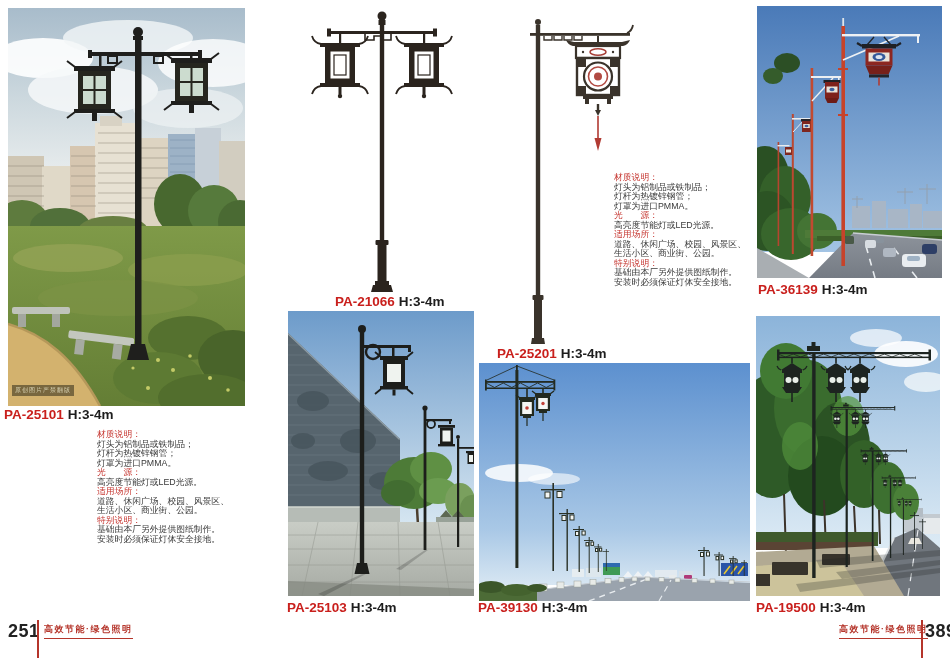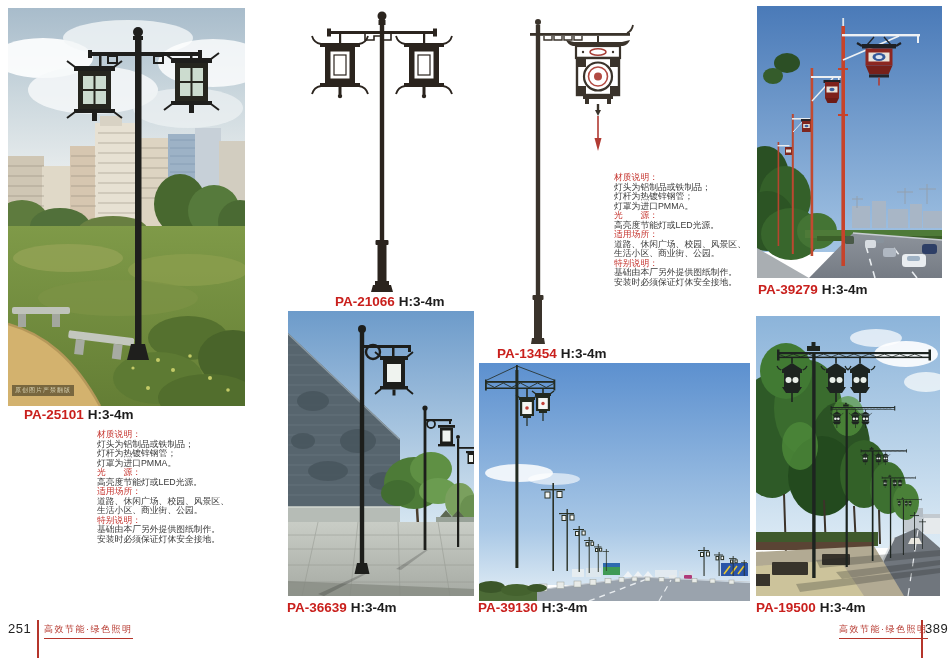--- a/index.html
+++ b/index.html
@@ -7,23 +7,23 @@
         font-family:"Liberation Sans","DejaVu Sans",sans-serif;}
   .fig{position:absolute;margin:0;padding:0;}
   .fig svg{display:block;}
   .plabel{position:absolute;font-weight:bold;font-size:13.5px;white-space:nowrap;}
   .pcode{color:#c9201d;}
   .pheight{color:#1d1d1d;margin-left:4px;}
   .spec{position:absolute;width:160px;font-size:8.8px;line-height:9.5px;color:#3a3a3a;}
   .sp-t{color:#c5342e;font-weight:normal;}
   .wm{position:absolute;left:4px;top:377px;font-size:6px;letter-spacing:1px;color:#d8d2b2;
       background:rgba(45,42,25,.55);padding:1px 3px;}
-  .footer-num{position:absolute;font-size:13px;font-weight:normal;color:#222222;letter-spacing:.5px;}
+  .footer-num{position:absolute;font-size:18px;font-weight:bold;color:#222222;letter-spacing:.5px;}
   .footer-line{position:absolute;width:1.5px;height:38px;background:#b5352b;}
-  .footer-text{position:absolute;font-size:9px;font-weight:normal;color:#b5352b;
+  .footer-text{position:absolute;font-size:9px;font-weight:bold;color:#b5352b;
                border-bottom:1.5px solid #b5352b;padding-bottom:2px;letter-spacing:1.5px;white-space:nowrap;}
 </style>
 </head>
 <body>
 
 <div class="page">
 
   <figure class="fig" style="left:8px;top:8px;width:237px;height:398px">
     <svg width="237" height="398" viewBox="0 0 237 398">
       <defs>
@@ -128,21 +128,21 @@
           <rect x="172" y="60" width="23" height="28" fill="#ccdccf"></rect>
           <path d="M183.5,60 v28 M172,74 h23" stroke="#26261f" stroke-width="2"></path>
           <rect x="163" y="93" width="41" height="4"></rect>
           <path d="M164,96 l-8,6 M203,96 l8,6" stroke="#1f1f1d" stroke-width="2" fill="none"></path>
           <rect x="181" y="97" width="5" height="8"></rect>
         </g>
       </g>
     </svg>
     <div class="wm">原创图片严禁翻版</div>
   </figure>
-  <div class="plabel" style="left:24px;top:407px">
+  <div class="plabel" style="left:4px;top:407px">
     <span class="pcode">PA-25101</span><span class="pheight">H:3-4m</span>
   </div>
 
   <div class="spec" style="left:97px;top:430px">
     <div class="sp-t">材质说明：</div>
     <div class="sp-l">灯头为铝制品或铁制品；</div>
     <div class="sp-l">灯杆为热镀锌钢管；</div>
     <div class="sp-l">灯罩为进口PMMA。</div>
     <div class="sp-t">光　　源：</div>
     <div class="sp-l">高亮度节能灯或LED光源。</div>
@@ -272,21 +272,21 @@
         <rect x="179.5" y="142" width="7" height="11"></rect>
         <rect x="181" y="144" width="4" height="7" fill="#eff3ef"></rect>
       </g>
       <g fill="#000000" opacity="0.18">
         <path d="M74,263 L30,283 L36,285 L78,263 Z"></path>
         <path d="M137,239 L108,258 L113,259 L140,239 Z"></path>
       </g>
     </svg>
   </figure>
   <div class="plabel" style="left:287px;top:600px">
-    <span class="pcode">PA-36639</span><span class="pheight">H:3-4m</span>
+    <span class="pcode">PA-25103</span><span class="pheight">H:3-4m</span>
   </div>
 
   <figure class="fig" style="left:480px;top:5px;width:160px;height:345px">
     <svg width="160" height="345" viewBox="0 0 160 345">
       <g fill="#3a332b">
         <circle cx="58" cy="17" r="3"></circle>
         <rect x="55.8" y="20" width="4.4" height="270"></rect>
         <rect x="50" y="28" width="100" height="2.8"></rect>
         <path d="M147,28 q5,-2 6,-8" stroke="#3a332b" stroke-width="1.8" fill="none"></path>
         <path d="M64,31 v4 h8 v-4 M74,31 v4 h8 v-4 M84,31 v4 h8 v-4 M94,31 v4 h8 v-4" fill="none" stroke="#3a332b" stroke-width="1.4"></path>
@@ -311,21 +311,21 @@
         <path d="M115,105 h6 l-3,6 Z"></path>
         <rect x="117.2" y="111" width="1.6" height="22" fill="#b13b33"></rect>
         <path d="M114.5,133 h7 l-3.5,13 Z" fill="#b13b33"></path>
         <rect x="52.5" y="290" width="11" height="5" rx="1"></rect>
         <rect x="54" y="295" width="8" height="38"></rect>
         <path d="M52,333 h12 l1,6 h-14 Z"></path>
       </g>
     </svg>
   </figure>
   <div class="plabel" style="left:497px;top:346px">
-    <span class="pcode">PA-13454</span><span class="pheight">H:3-4m</span>
+    <span class="pcode">PA-25201</span><span class="pheight">H:3-4m</span>
   </div>
 
   <div class="spec" style="left:614px;top:173px">
     <div class="sp-t">材质说明：</div>
     <div class="sp-l">灯头为铝制品或铁制品；</div>
     <div class="sp-l">灯杆为热镀锌钢管；</div>
     <div class="sp-l">灯罩为进口PMMA。</div>
     <div class="sp-t">光　　源：</div>
     <div class="sp-l">高亮度节能灯或LED光源。</div>
     <div class="sp-t">适用场所：</div>
@@ -423,21 +423,21 @@
           <ellipse cx="122" cy="51" rx="6.5" ry="4" fill="#34589a"></ellipse>
           <ellipse cx="122" cy="51" rx="3.5" ry="2" fill="#dce4ee"></ellipse>
           <path d="M108.5,59.5 h27 l-4,9 h-19 Z" fill="#77201a"></path>
           <rect x="112" y="68.5" width="20" height="3" fill="#23252a"></rect>
           <path d="M122,71.5 v8" stroke="#b13b33" stroke-width="1.6"></path>
         </g>
       </g>
     </svg>
   </figure>
   <div class="plabel" style="left:758px;top:282px">
-    <span class="pcode">PA-39279</span><span class="pheight">H:3-4m</span>
+    <span class="pcode">PA-36139</span><span class="pheight">H:3-4m</span>
   </div>
 
   <figure class="fig" style="left:479px;top:363px;width:271px;height:238px">
     <svg width="271" height="238" viewBox="0 0 271 238">
       <defs>
         <linearGradient id="s6" x1="0" y1="0" x2="0" y2="1">
           <stop offset="0" stop-color="#5c90cf"></stop>
             <stop offset="0.75" stop-color="#a9c8e6"></stop>
             <stop offset="1" stop-color="#d7e6f2"></stop>
         </linearGradient>

